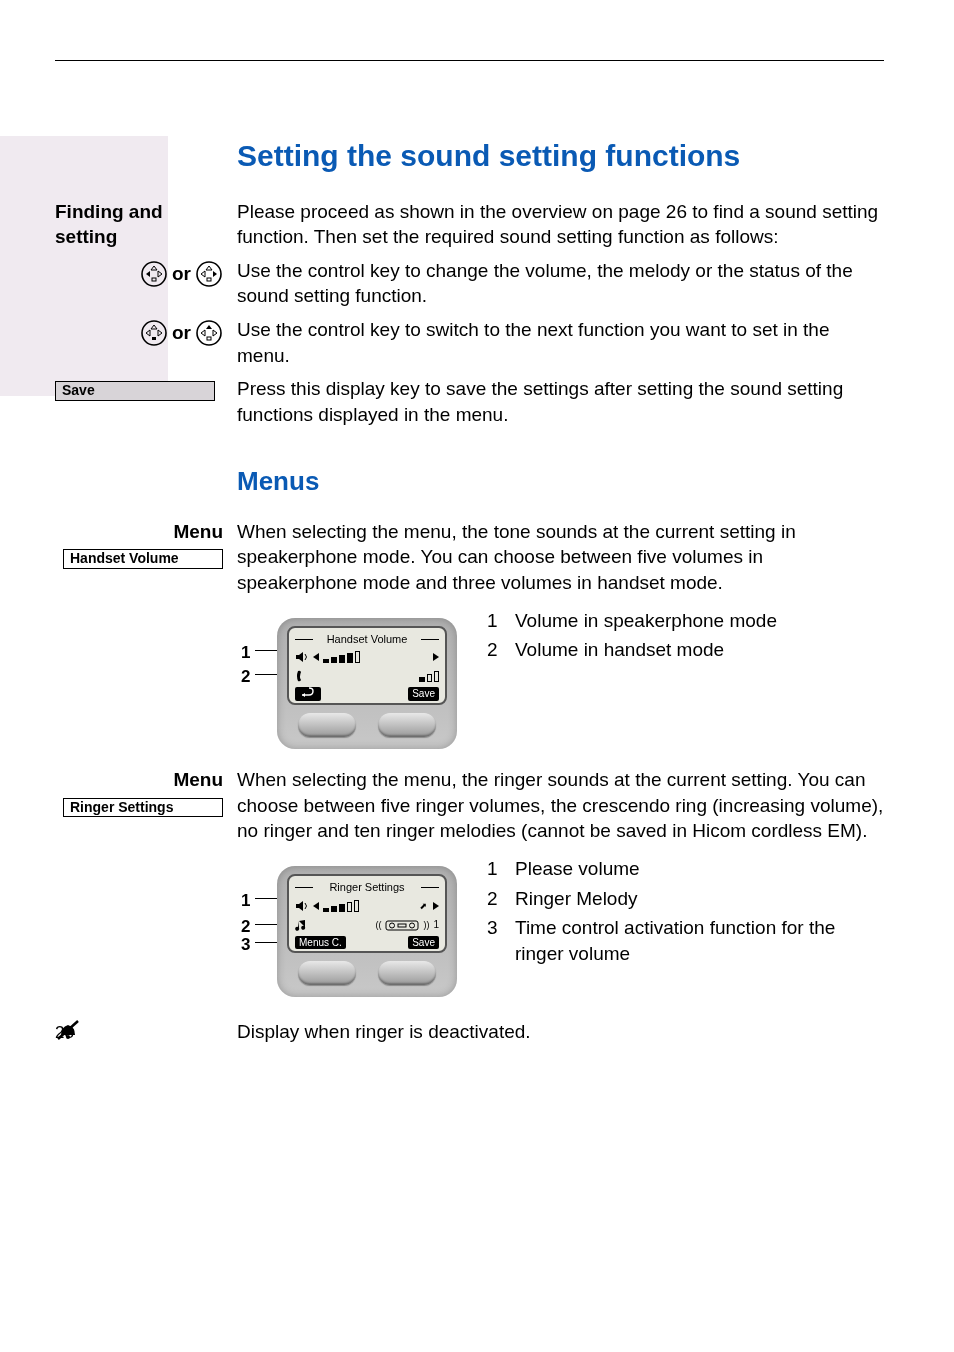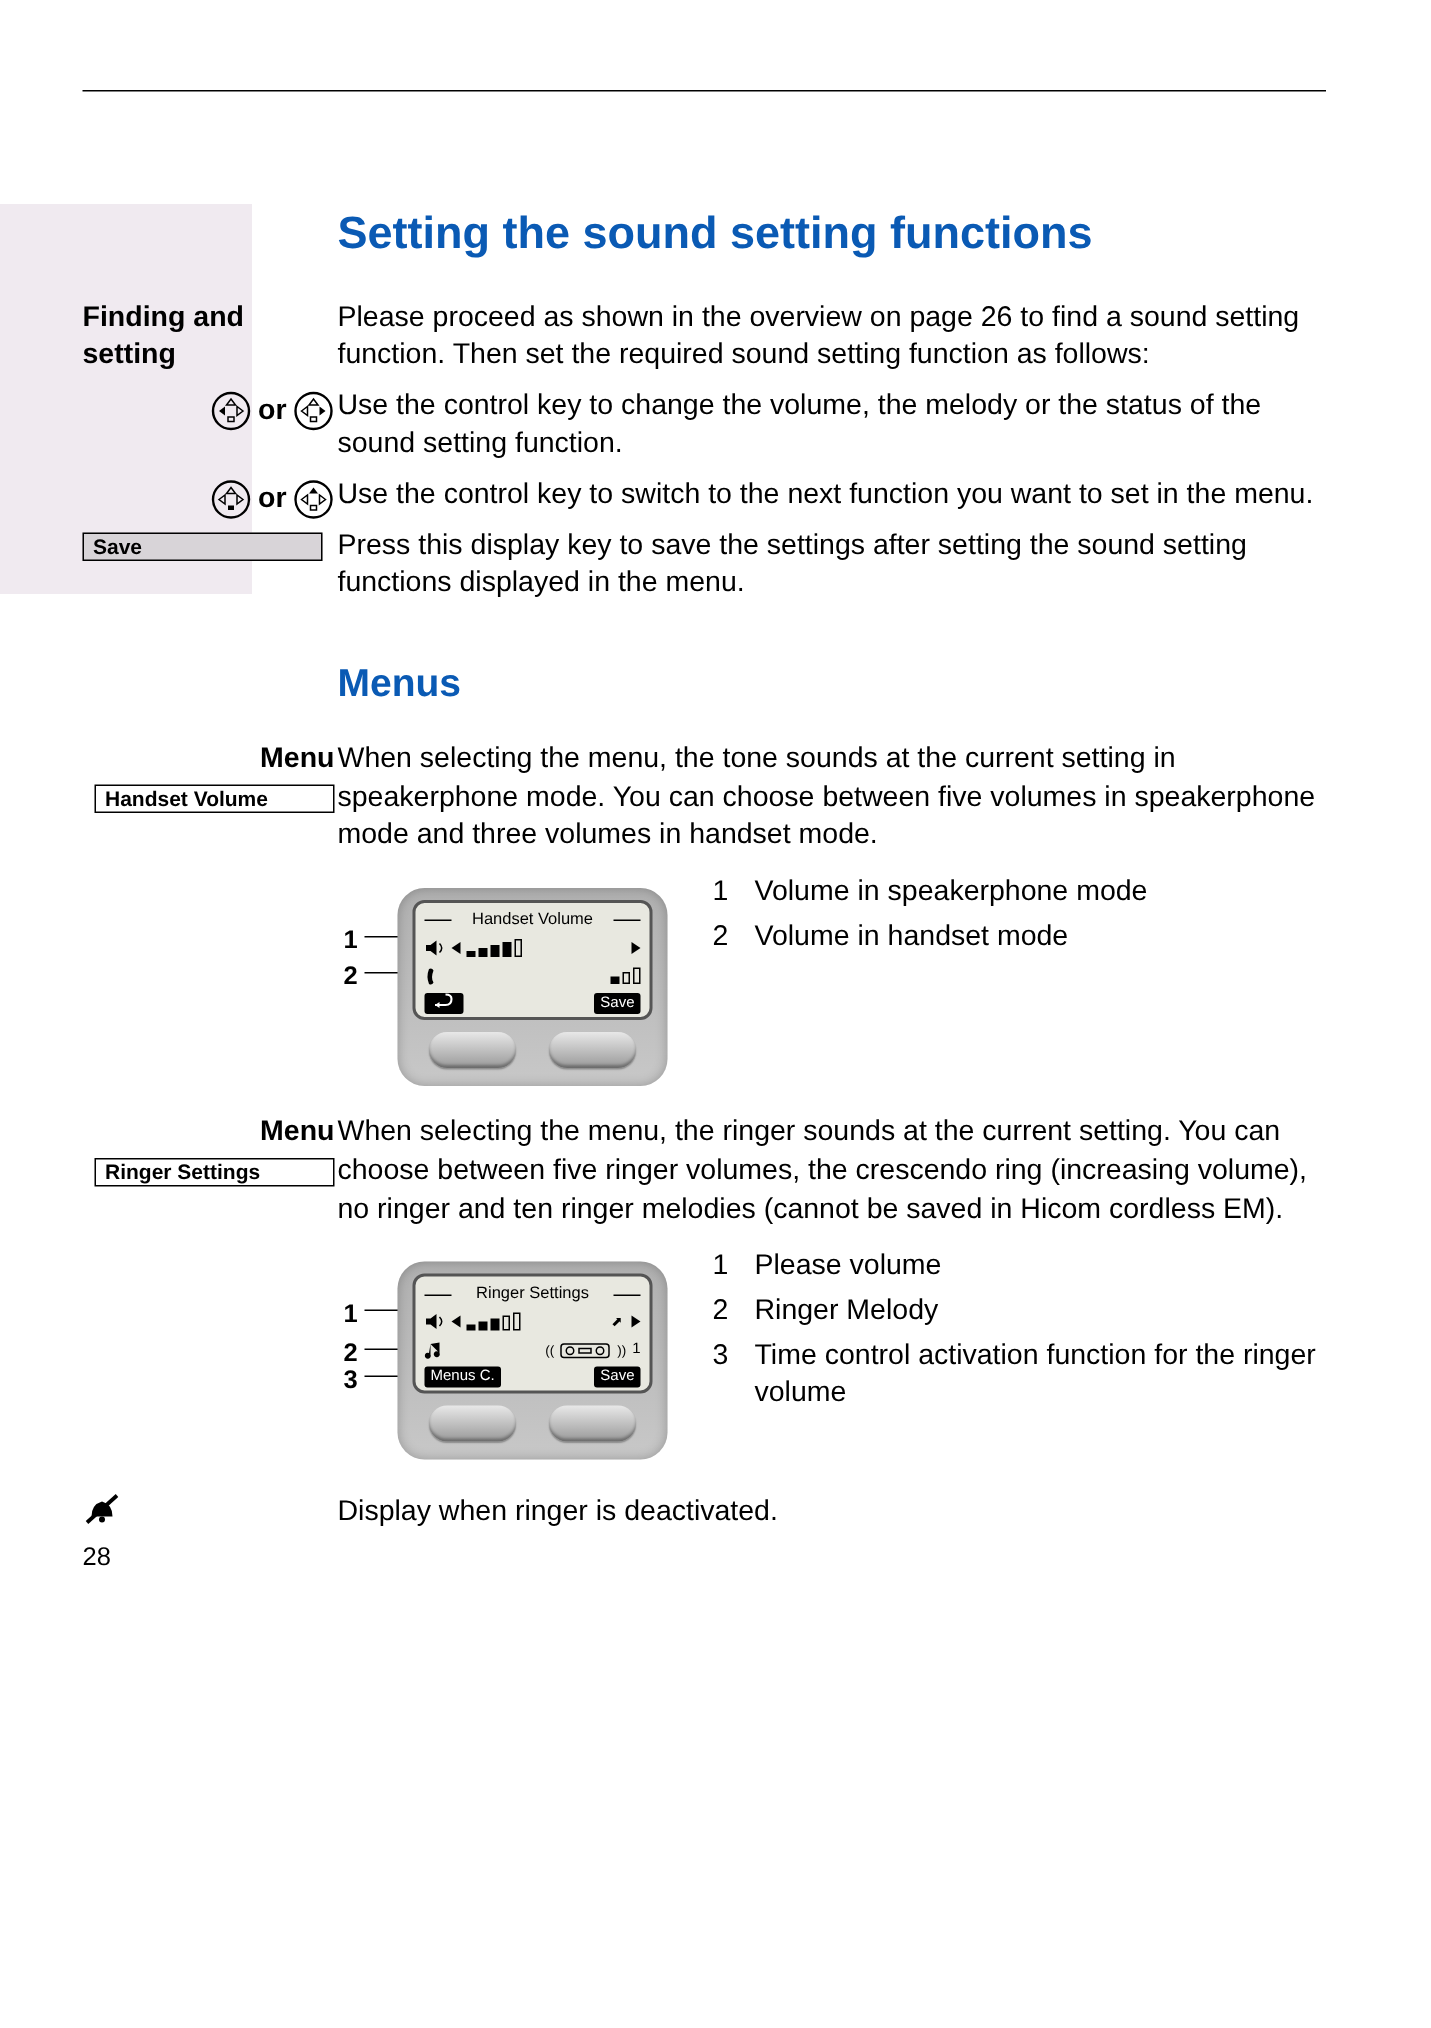--- a/index.html
+++ b/index.html
@@ -1,19 +1,19 @@
 <!DOCTYPE html>
 <html><head>
 <meta charset="utf-8">
 <style>
   * { box-sizing: border-box; margin: 0; padding: 0; }
   body { font-family: Arial, Helvetica, sans-serif; background: #fff; color: #000; width: 954px; margin: 0 auto; font-size: 19px; line-height: 1.35; }
   .page { padding: 60px 70px 40px 55px; position: relative; }
   .hr-top { border: none; border-top: 1px solid #000; margin-bottom: 75px; margin-left: 0; }
-  .grid { display: grid; grid-template-columns: 170px 1fr; }
+  .grid { display: grid; grid-template-columns: 170px 1fr; column-gap: 12px; }
   .left-col { position: relative; text-align: left; padding-right: 2px; }
   .right-col {}
   .side-bar-bg { position: absolute; top: 0; left: -55px; width: 168px; height: 260px; background: #f0eaf0; z-index: -1; }
   h1.title { color: #0a5ab4; font-size: 30px; font-weight: bold; margin-bottom: 22px; }
   h2.subhead { color: #0a5ab4; font-size: 26px; font-weight: bold; margin: 28px 0 20px 0; }
   .bold-label { font-weight: bold; font-size: 19px; }
   .key-box { display:inline-block; border:1px solid #000; padding:0 6px 0 6px; font-size:14px; font-weight:bold; text-align:left; width: 160px; margin-top:2px; line-height:1.25; background:#fff; }
   .key-box.gray { background:#d8d4d8; }
   .body-p { margin-bottom: 8px; }
   .or-line { display:flex; align-items:center; justify-content:flex-end; gap:4px; margin-top:2px;}
@@ -30,21 +30,21 @@
   .soft-row{display:flex;justify-content:space-between;margin-top:2px;}
   .softkey{background:#000;color:#fff;font-size:10px;padding:0 4px;border-radius:2px;}
   .softkey.icon{width:26px;text-align:center;}
   .btns{display:flex;justify-content:space-around;margin-top:8px;}
   .btn{width:58px;height:24px;background:linear-gradient(#e8e8e8,#999);border-radius:14px;box-shadow:inset 0 -2px 2px rgba(0,0,0,.3), 0 1px 1px rgba(0,0,0,.3);}
   .figure-row{display:flex;align-items:flex-start;gap:30px;margin-top:12px;}
   .legend{font-size:19px;}
   .legend .num{display:inline-block;width:28px;}
   .legend p{margin-bottom:4px;display:flex;}
   .legend span.txt{flex:1;}
-  .page-num{position:absolute;bottom:18px;left:55px;font-weight:normal;font-size:17px;}
+  .page-num{position:absolute;bottom:48px;left:55px;font-weight:normal;font-size:17px;}
   .ringer-off-icon{display:inline-block;vertical-align:middle;}
   .device-wrap{position:relative;display:inline-block;margin-left:40px;}
   .co-num{position:absolute;font-weight:bold;font-size:17px;left:-36px;}
   .co-line{position:absolute;border-top:1px solid #000;height:0;left:-22px;width:40px;}
   .sup1{font-size:10px;vertical-align:super;}
   .tri{display:inline-block;width:0;height:0;border-top:4px solid transparent;border-bottom:4px solid transparent;}
   .tri.l{border-right:6px solid #000;}
   .tri.r{border-left:6px solid #000;margin-left:2px;}
 </style>
 </head>

